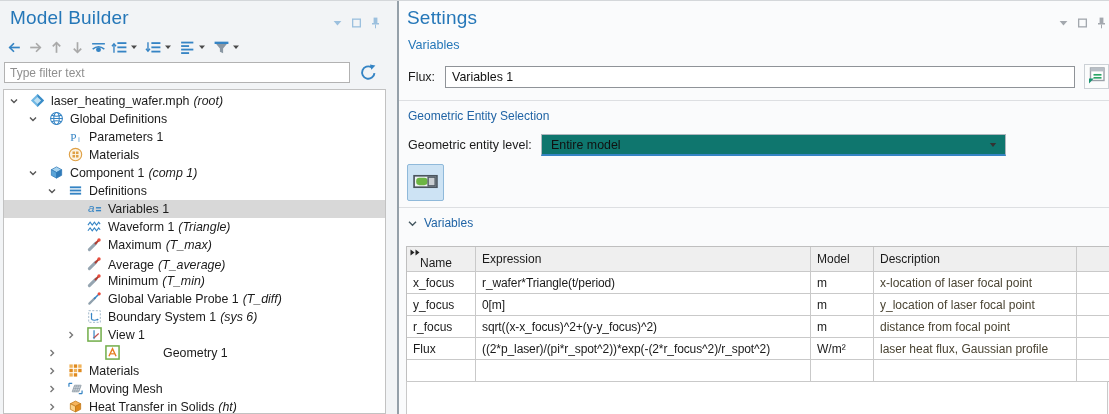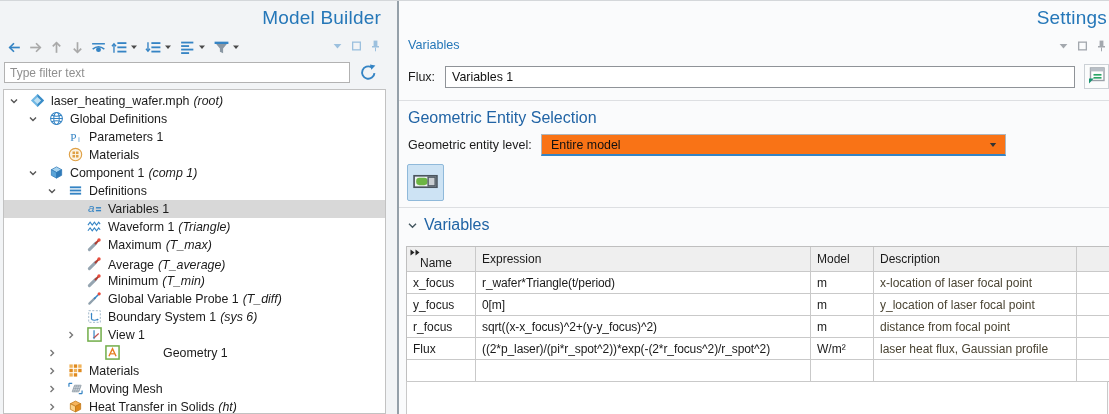--- a/index.html
+++ b/index.html
@@ -4,21 +4,21 @@
 <style>
   html,body{margin:0;padding:0;background:#e8eaec;}
   .app{
     position:relative;width:1109px;height:414px;overflow:hidden;
     background:#f2f4f6;border-top:1px solid #d4d7da;box-sizing:border-box;
     font-family:"Liberation Sans","DejaVu Sans",sans-serif;
     -webkit-font-smoothing:antialiased;
   }
   
   .mb-panel{position:absolute;left:0;top:0;width:389px;height:100%;background:#f2f4f6;}
-  .panel-titlebar{position:absolute;left:10px;top:4px;right:8px;display:flex;justify-content:space-between;align-items:flex-end;flex-direction:column;}
+  .panel-titlebar{position:absolute;left:10px;top:4px;right:8px;display:flex;justify-content:space-between;align-items:center;}
   .panel-title{font-size:19px;color:#2577b8;font-weight:400;letter-spacing:.2px;line-height:26px;}
   .win-controls{display:flex;gap:8px;margin-top:9px;}
   .mb-panel .win-controls{color:#9cc0de;}
   .st-panel .win-controls{color:#a3a8ae;}
   .wc{width:11px;height:12px;display:inline-flex;align-items:center;justify-content:center;}
   .wc svg{width:100%;height:100%;}
   .mb-toolbar{position:absolute;left:4px;top:35px;height:22px;display:flex;align-items:center;}
   .tb-btn{height:22px;display:inline-flex;align-items:center;justify-content:center;padding:0 2px;}
   .tb-ic{width:17px;height:17px;display:inline-flex;}
   .tb-ic svg{width:100%;height:100%;}
@@ -47,25 +47,25 @@
   .field-label{font-size:12.5px;color:#1b1b1b;}
   .label-row{position:absolute;left:9px;top:63px;right:8px;height:25px;display:flex;align-items:center;}
   .label-input{margin-left:10px;width:630px;height:22px;border:1px solid #8f9398;background:#fff;
     font-size:12.4px;padding:0 6px;color:#111;font-family:"Liberation Sans","DejaVu Sans",sans-serif;box-sizing:border-box;outline:none;}
   .label-edit-btn{margin-left:9px;width:25px;height:25px;background:#fbfcfc;border:1px solid #ccd1d6;
     display:inline-flex;align-items:center;justify-content:center;box-sizing:border-box;padding:1px;}
   .label-edit-btn svg{width:20px;height:20px;}
   .hsep{position:absolute;left:0;right:0;height:1px;background:#dddfe2;}
   .sep1{top:99px;}
   .sep2{top:206px;}
-  .section-header{position:absolute;font-size:16px;color:#2164a5;}
+  .section-header{position:absolute;font-size:12px;color:#2164a5;}
   .ges{left:9px;top:108px;}
   .entity-row{position:absolute;left:9px;top:133px;right:8px;height:22px;}
   .entity-row .field-label{line-height:22px;}
-  .combo{position:absolute;left:133px;top:0;width:465px;height:22px;background:#f97316;border:1px solid #aeb6bd;
+  .combo{position:absolute;left:133px;top:0;width:465px;height:22px;background:#0f766e;border:1px solid #aeb6bd;
     border-bottom:2px solid #3584c4;display:flex;align-items:center;justify-content:space-between;
     padding:0 7px 0 9px;font-size:12.4px;color:#111;box-sizing:border-box;gap:34px;}
   .combo-caret{width:10px;height:10px;display:inline-flex;}
   .active-toggle{position:absolute;left:8px;top:163px;width:37px;height:37px;background:#cde3f4;
     border:1px solid #8fb9da;border-radius:2px;display:flex;align-items:center;justify-content:center;padding:0;cursor:default;}
   .active-toggle svg{width:27px;height:27px;}
   .vars-header{left:8px;top:215px;display:flex;align-items:center;gap:6px;}
   .sec-chevron{width:11px;height:11px;display:inline-flex;}
   .sec-chevron svg{width:11px;height:11px;}
   .var-table{position:absolute;left:7px;top:245px;width:842px;background:#fff;border:1px solid #bfbfbf;

